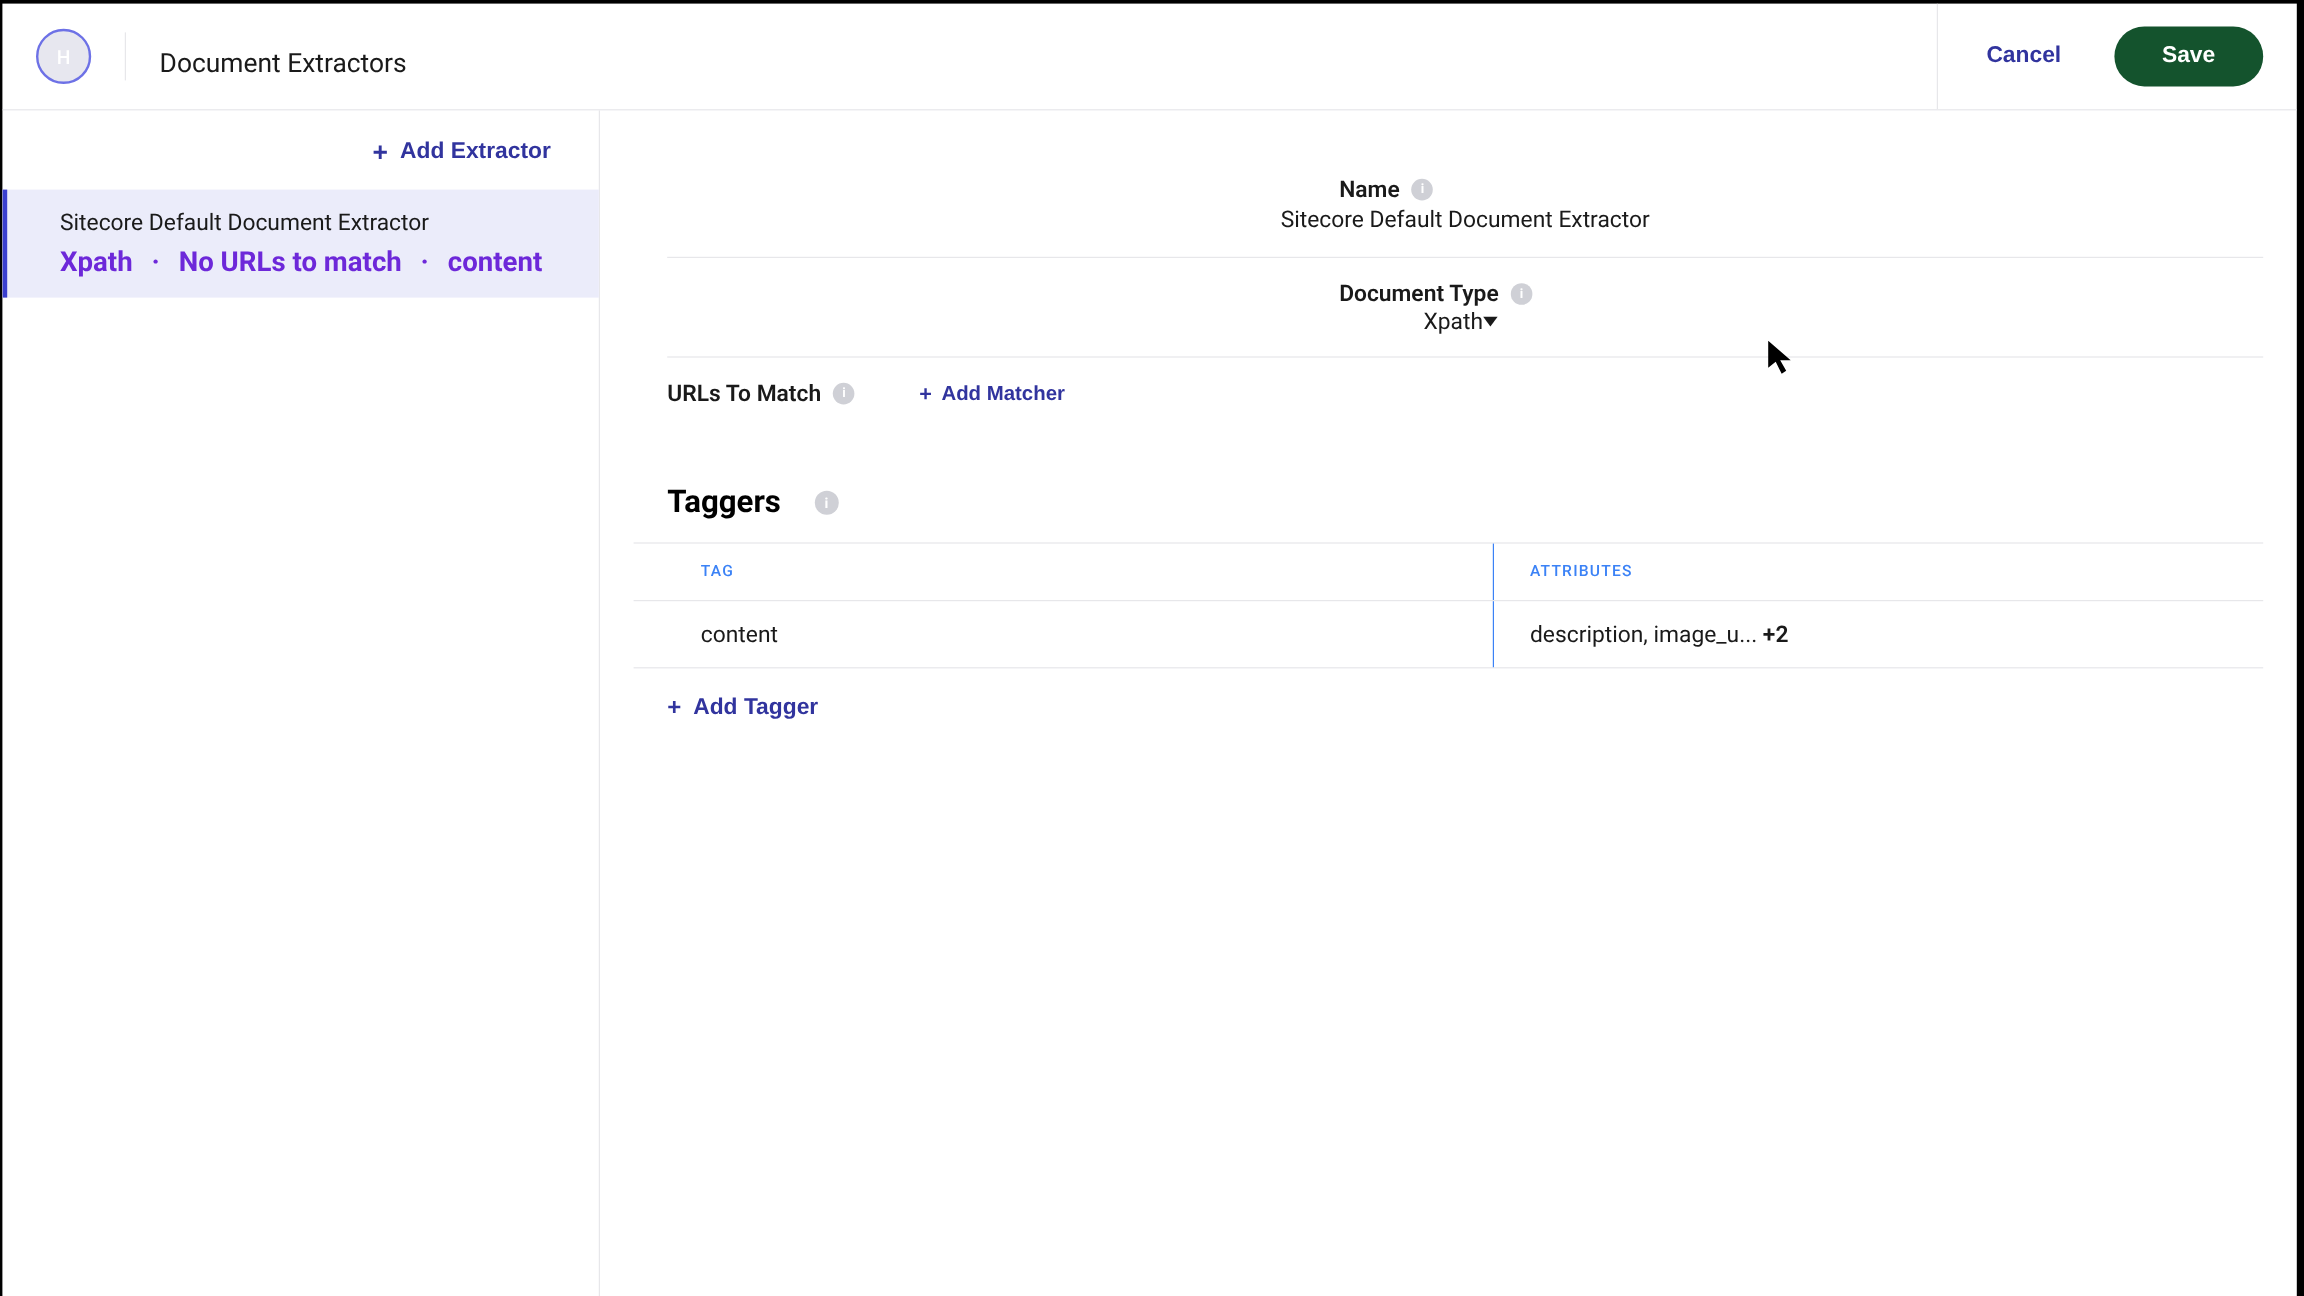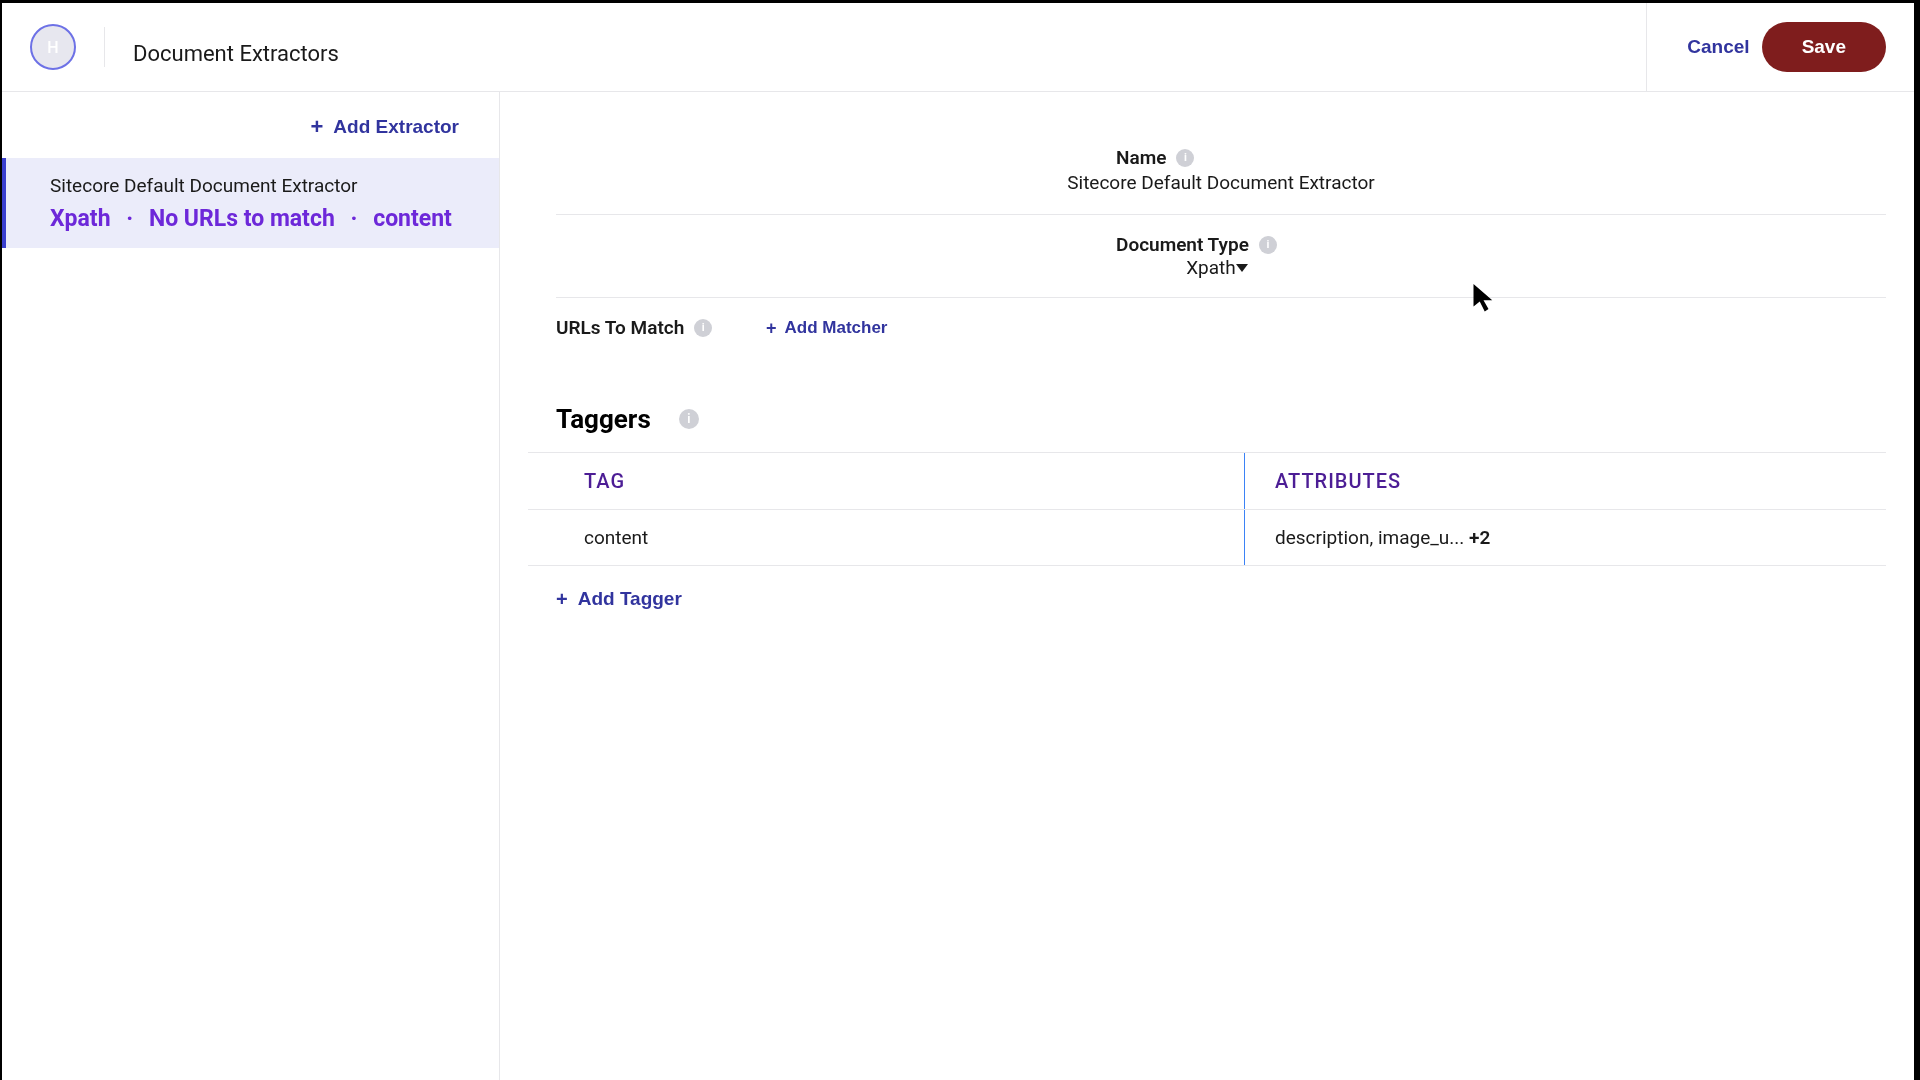--- a/index.html
+++ b/index.html
@@ -5,23 +5,23 @@
 * { box-sizing: border-box; margin: 0; padding: 0; }
 html, body { width: 1920px; height: 1080px; font-family: -apple-system, BlinkMacSystemFont, "Segoe UI", Roboto, Helvetica, Arial, sans-serif; background: #fff; overflow: hidden; }
 body { border: 2px solid #000; border-left-width: 2px; border-right-width: 6px; border-top-width: 3px; border-bottom-width: 0; }
 
 
 .header { height: 89px; display: flex; align-items: center; border-bottom: 1px solid #e7e7ea; padding: 0 28px; }
 .avatar { width: 46px; height: 46px; border-radius: 50%; border: 2px solid #6d71e6; background: #e7e7ef; display: flex; align-items: center; justify-content: center; color: #fff; font-size: 16px; font-weight: 500; }
 .vdiv { width: 1px; height: 40px; background: #e7e7ea; margin: 0 28px; }
 .page-title { font-size: 22px; color: #1a1a1a; margin-top: 12px; }
 .header-spacer { flex: 1; }
-.header-actions { display: flex; align-items: center; border-left: 1px solid #e7e7ea; height: 100%; padding-left: 40px; gap: 12px; }
+.header-actions { display: flex; align-items: center; border-left: 1px solid #e7e7ea; height: 100%; padding-left: 40px; gap: 44px; }
 .btn-cancel { color: #31349e; font-weight: 600; font-size: 19px; background: none; border: none; cursor: pointer; }
-.btn-save { background: #7f1d1d; color: #fff; font-weight: 600; font-size: 19px; border: none; border-radius: 999px; padding: 14px 40px; cursor: pointer; }
+.btn-save { background: #14532d; color: #fff; font-weight: 600; font-size: 19px; border: none; border-radius: 999px; padding: 14px 40px; cursor: pointer; }
 
 
 .body { display: flex; height: calc(100% - 89px); }
 .sidebar { width: 498px; border-right: 1px solid #e7e7ea; display: flex; flex-direction: column; }
 .sidebar-top { display: flex; justify-content: flex-end; padding: 24px 40px 20px; }
 .add-extractor { display: flex; align-items: center; gap: 10px; color: #31349e; font-weight: 600; font-size: 19px; background: none; border: none; cursor: pointer; }
 .plus-icon { font-size: 22px; font-weight: 700; line-height: 1; }
 
 .extractor-item { background: #ebecfa; border-left: 4px solid #3a3fcf; padding: 16px 44px 16px 44px; }
 .extractor-title { font-size: 19px; color: #1a1a1a; margin-bottom: 8px; }
@@ -41,21 +41,21 @@
 .add-matcher .plus-icon { font-size: 18px; }
 
 .section-title { display: flex; align-items: center; gap: 28px; font-size: 26px; font-weight: 700; margin: 46px 0 18px; }
 .section-title .info-icon { width: 20px; height: 20px; font-size: 12px; }
 
 .taggers-table { width: calc(100% + 28px); margin-left: -28px; }
 .taggers-head, .taggers-row { display: flex; }
 .taggers-head { border-top: 1px solid #e7e7ea; border-bottom: 1px solid #e7e7ea; }
 .taggers-row { border-bottom: 1px solid #e7e7ea; }
 .th, .td { padding: 16px 0 16px 56px; }
-.th { font-size: 20px; letter-spacing: 1px; color: #4c1d95; font-weight: 500; }
+.th { font-size: 13px; letter-spacing: 1px; color: #3b82f6; font-weight: 500; }
 .td { font-size: 19px; color: #1a1a1a; }
 .col-tag { flex: 0 0 716px; }
 .col-attr { flex: 1; border-left: 1px solid #3b82f6; padding-left: 30px; }
 .plus-tag { font-weight: 600; }
 
 .add-tagger { display: flex; align-items: center; gap: 10px; color: #31349e; font-weight: 700; font-size: 19px; background: none; border: none; cursor: pointer; margin: 22px 0 0 0; }
 .add-tagger .plus-icon { font-size: 20px; }
 
 .cursor { position: absolute; left: 1473px; top: 284px; pointer-events: none; }
 .cursor svg { width: 26px; height: 30px; }

